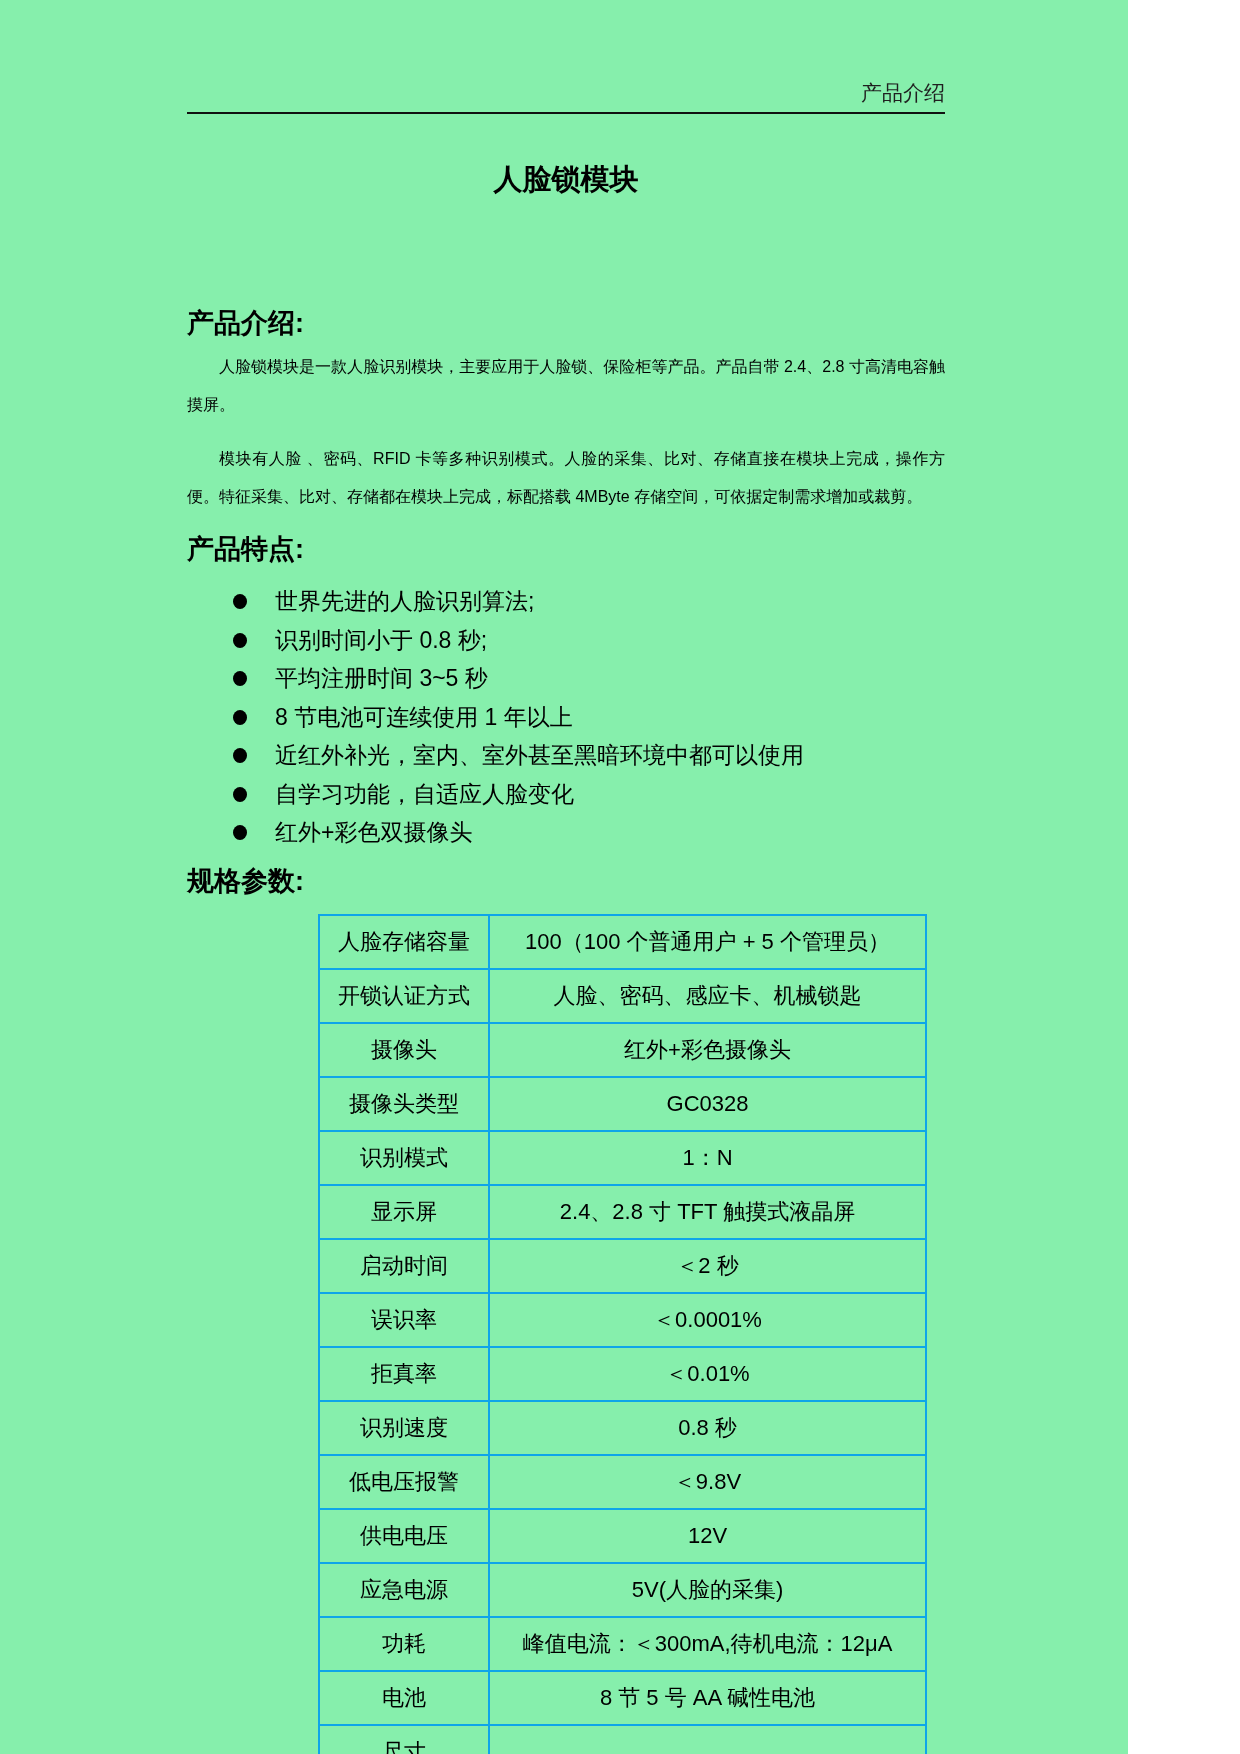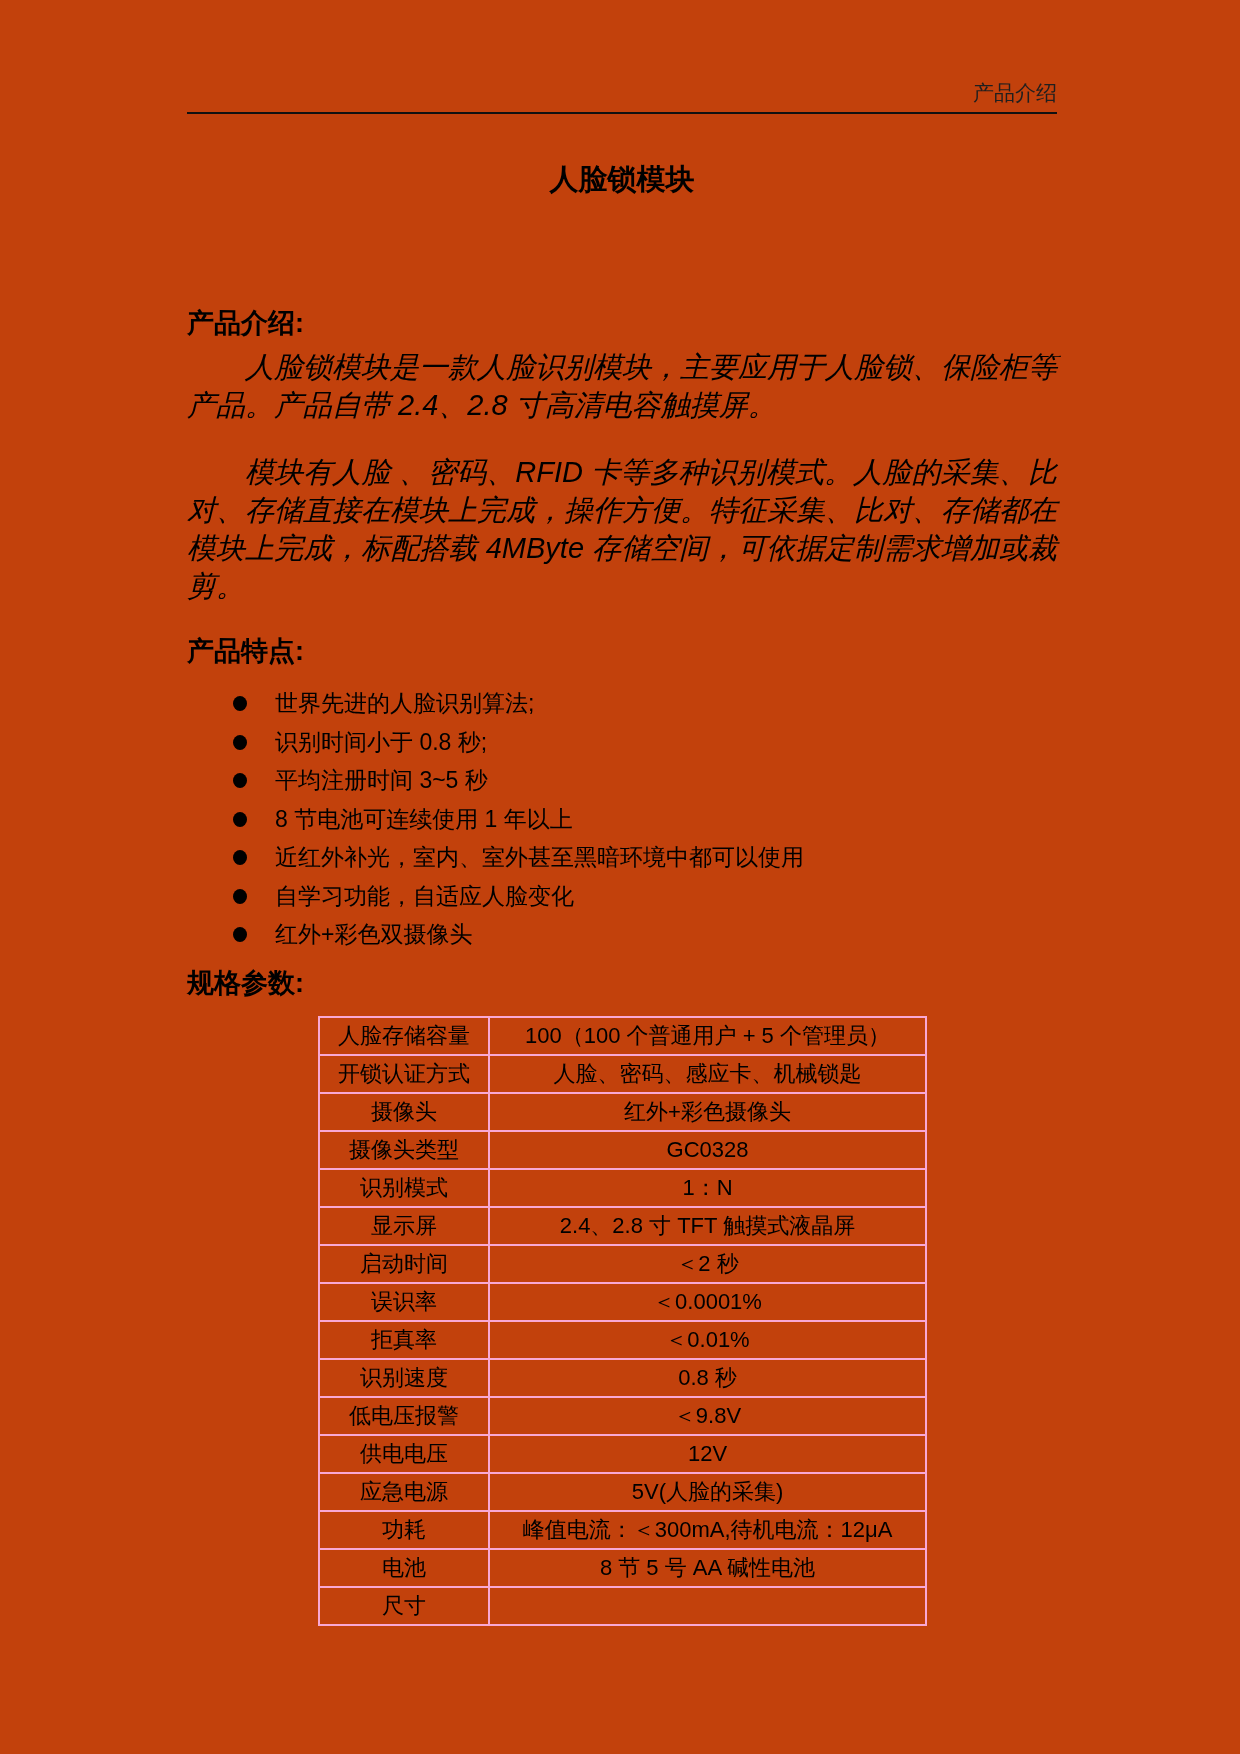--- a/index.html
+++ b/index.html
@@ -1,20 +1,20 @@
 <!DOCTYPE html>
 <html><head>
 <meta charset="utf-8">
 <style>
   html,body{margin:0;padding:0;background:#ffffff;}
   .page{
     position:relative;
-    width:1240px;
+    width:1128px;
     height:1754px;
-    background:#c2410c;
+    background:#86efac;
     color:#000;
     font-family:"Liberation Sans", sans-serif;
     overflow:hidden;
   }
   .content{
     padding:0 183px 0 187px; 
   }
   
   .page-header{
     margin-top:80px;
@@ -42,25 +42,24 @@
     font-size:27px;
     font-weight:bold;
     line-height:34px;
   }
   .h-intro{margin-top:108px;}
   .h-features{margin-top:16px;}
   .h-specs{margin-top:12px;}
   
   .para{
     margin-top:8px;
-    font-size:29px;
+    font-size:16px;
     line-height:38px;
     text-align:justify;
     text-indent:2em;
-    font-style:italic;
   }
   .para + .para{margin-top:0;}
   
   .feature-list{
     margin:16px 0 0 0;
     padding:0;
     list-style:none;
   }
   .feature-item{
     position:relative;
@@ -79,23 +78,23 @@
   }
   
   .specs-table{
     margin:16px 0 0 131px;
     border-collapse:collapse;
     table-layout:fixed;
     width:607px;
     font-size:22px;
   }
   .specs-table td{
-    border:2px solid #f9a8d4;
+    border:2px solid #0ea5e9;
     height:36px;
-    padding:0 6px;
+    padding:8px 6px;
     text-align:center;
     vertical-align:middle;
     overflow:hidden;
     white-space:nowrap;
   }
   .specs-table col.c-label{width:170px;}
   .specs-table col.c-value{width:437px;}
 </style>
 </head>
 <body>

